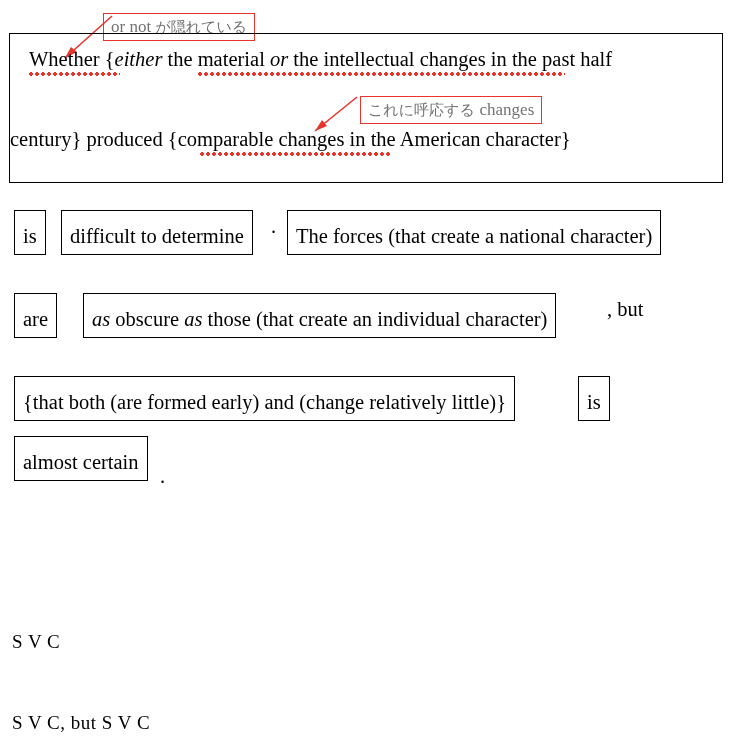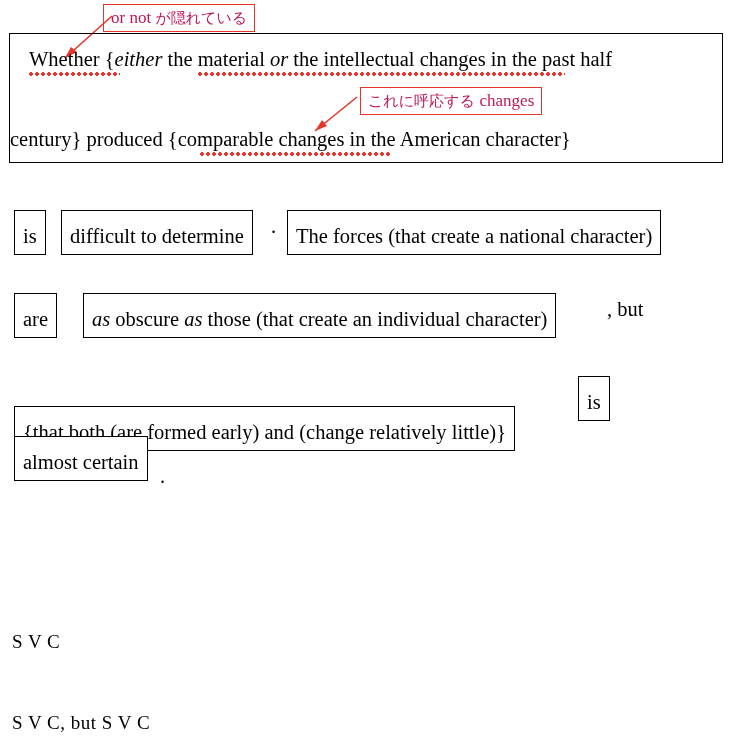--- a/index.html
+++ b/index.html
@@ -13,45 +13,46 @@
     position: relative;
     font-family: "Liberation Serif", serif;
     color: #000000;
     overflow: hidden;
   }
 
   
   .callout {
     position: absolute;
     border: 1px solid #e8342a;
-    color: #be185d;
+    color: #737373;
     background: #ffffff;
     font-size: 17px;
     line-height: 1.25;
     padding: 2px 7px 3px 7px;
     white-space: nowrap;
     font-family: "Liberation Serif", serif;
+    margin-top: 9px;
   }
   .callout .jp {
     font-family: "DejaVu Sans", sans-serif;
     font-size: 15px;
   }
   .arrow-svg {
     position: absolute;
     overflow: visible;
     pointer-events: none;
   }
 
   
   .main-box {
     position: absolute;
     left: 9px;
     top: 33px;
     width: 714px;
-    height: 130px;
+    height: 150px;
     border: 1.5px solid #000000;
     box-sizing: border-box;
   }
   .line-text {
     position: absolute;
     font-size: 20.5px;
     line-height: 1;
     white-space: nowrap;
   }
   .it { font-style: italic; }
@@ -140,21 +141,21 @@
 <div class="bx" style="left:14px; top:293px;">
   <span>are</span>
 </div>
 <div class="bx" style="left:75px; top:293px;margin-left:8px;">
   <span class="it">as</span><span> obscure </span><span class="it">as</span><span> those (that create an individual character)</span>
 </div>
 <div class="plain" style="left:607px; top:299px;">
   <span>, but</span>
 </div>
 
-<div class="bx" style="left:14px; top:376px;margin-top:30px;">
+<div class="bx" style="left:14px; top:376px;">
   <span>{that both (are formed early) and (change relatively little)}</span>
 </div>
 <div class="bx" style="left:578px; top:376px;">
   <span>is</span>
 </div>
 
 <div class="bx" style="left:14px; top:436px;">
   <span>almost certain</span>
 </div>
 <div class="plain" style="left:160px; top:466px;">

